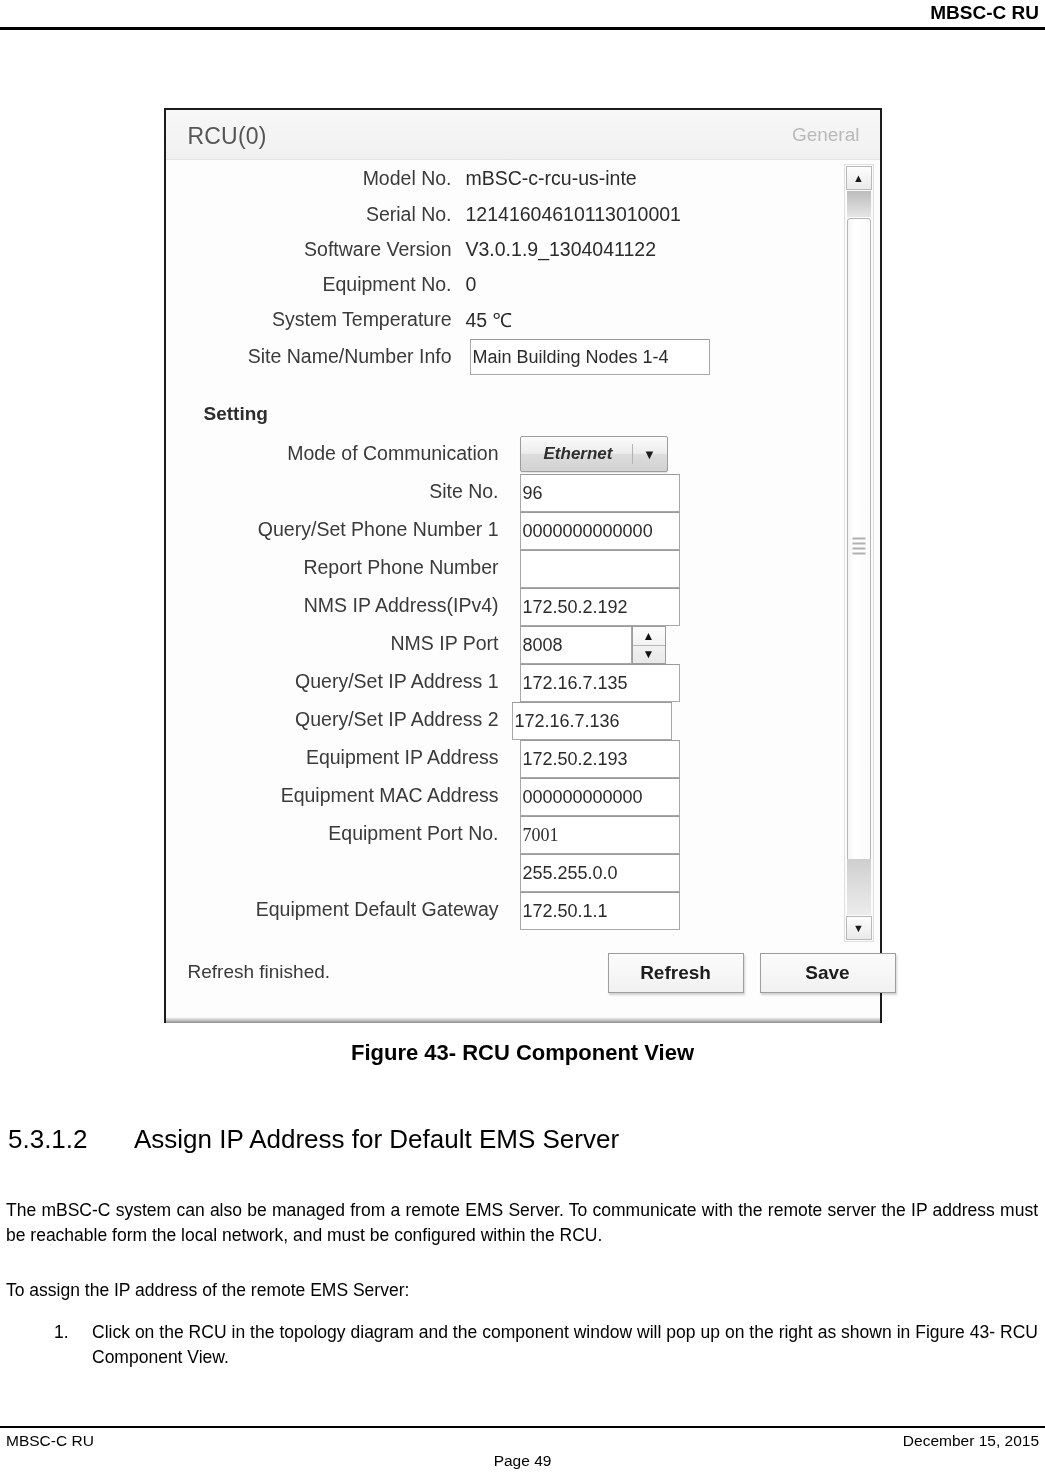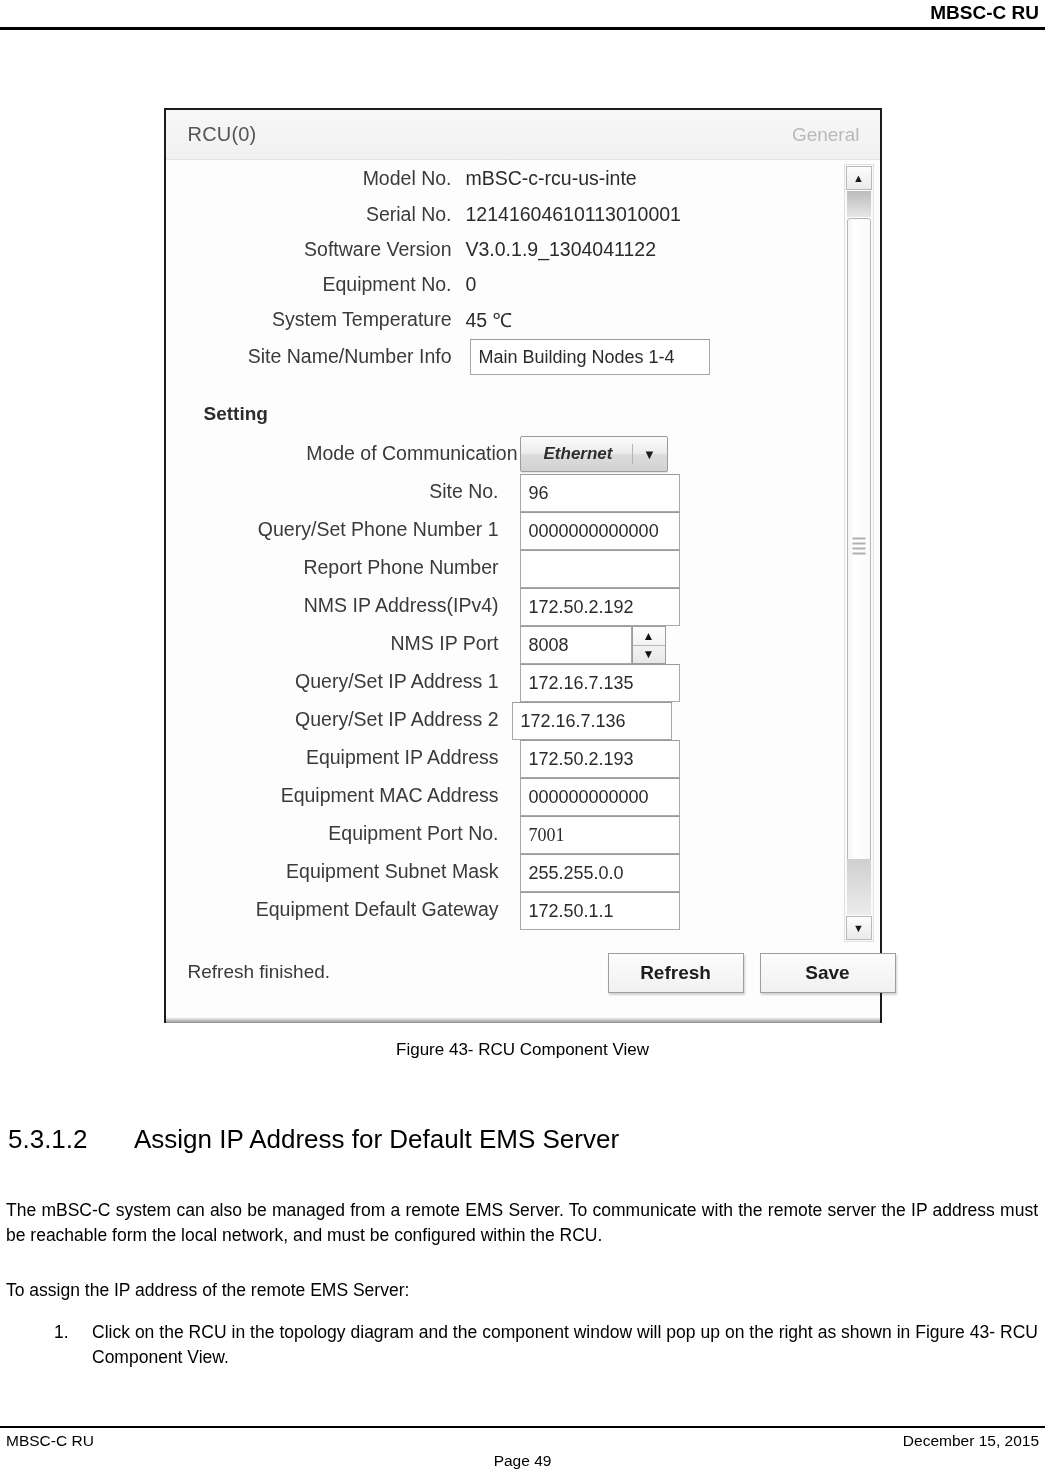--- a/index.html
+++ b/index.html
@@ -68,21 +68,21 @@
     left: 0; top: 0;
     width: 100%;
     height: 50px;
     background: linear-gradient(to bottom, #f7f7f7 0%, #f1f1f1 100%);
     border-bottom: 1px solid #e3e3e3;
     box-sizing: border-box;
   }
   .dlg-title {
     position: absolute;
     left: 22px; top: 13px;
-    font-size: 20px;
+    font-size: 23px;
     color: #555555;
     letter-spacing: .2px;
   }
   .dlg-tab {
     position: absolute;
     right: 20px; top: 14px;
     font-size: 19px;
     color: #b9b9b9;
   }
 
@@ -144,21 +144,21 @@
   .tfield {
     position: absolute;
     box-sizing: border-box;
     background: #ffffff;
     border: 1px solid #a8a8a8;
     border-top-color: #9a9a9a;
     font-size: 18px;
     color: #2b2b2b;
     display: flex;
     align-items: center;
-    padding-left: 8px;
+    padding-left: 2px;
     white-space: nowrap;
     overflow: hidden;
   }
 
   
   .combo {
     position: absolute;
     box-sizing: border-box;
     background: linear-gradient(to bottom, #fbfbfb 0%, #ececec 48%, #dcdcdc 52%, #d2d2d2 100%);
     border: 1px solid #9c9c9c;
@@ -315,22 +315,23 @@
     height: 6px;
     background: linear-gradient(to bottom, #ffffff 0%, #c8c8c8 50%, #8e8e8e 100%);
   }
 
   
   .figure-caption {
     position: absolute;
     left: 0; top: 1040px;
     width: 1045px;
     text-align: center;
-    font-size: 17px;
-    color: #000;
+    font-size: 22px;
+    color: #000;
+    font-weight: bold;
   }
 
   
   .heading {
     position: absolute;
     left: 8px; top: 1124px;
     font-size: 26px;
     color: #000;
     white-space: nowrap;
   }
@@ -452,21 +453,21 @@
 
         <div class="row info-row" style="top:182px;">
           <span class="lbl">Site Name/Number Info</span>
         </div>
         <div class="tfield" style="left:304px; top:179px; width:240px; height:36px;">
           <span>Main Building Nodes 1-4</span>
         </div>
 
         <div class="section-title" style="top:243px;">Setting</div>
 
-        <div class="set-lbl" style="top:282px;padding-left:19px;">Mode of Communication</div>
+        <div class="set-lbl" style="top:282px;">Mode of Communication</div>
         <div class="combo" style="left:354px; top:276px; width:148px; height:36px;font-style:italic;">
           <span class="combo-text">Ethernet</span>
           <span class="combo-sep"></span>
           <span class="combo-arrow">▼</span>
         </div>
 
         <div class="set-lbl" style="top:320px;">Site No.</div>
         <div class="tfield" style="left:354px; top:314px; width:160px; height:38px;">
           <span>96</span>
         </div>
@@ -513,21 +514,20 @@
         <div class="set-lbl" style="top:624px;">Equipment MAC Address</div>
         <div class="tfield" style="left:354px; top:618px; width:160px; height:38px;">
           <span>000000000000</span>
         </div>
 
         <div class="set-lbl" style="top:662px;">Equipment Port No.</div>
         <div class="tfield" style="left:354px; top:656px; width:160px; height:38px;font-family:Liberation Serif, serif;">
           <span>7001</span>
         </div>
 
-        <div class="set-lbl" style="top:700px;">Equipment Subnet Mask</div>
         <div class="tfield" style="left:354px; top:694px; width:160px; height:38px;">
           <span>255.255.0.0</span>
         </div>
 
         <div class="set-lbl" style="top:738px;">Equipment Default Gateway</div>
         <div class="tfield" style="left:354px; top:732px; width:160px; height:38px;">
           <span>172.50.1.1</span>
         </div>
 
         <div class="scrollbar">

